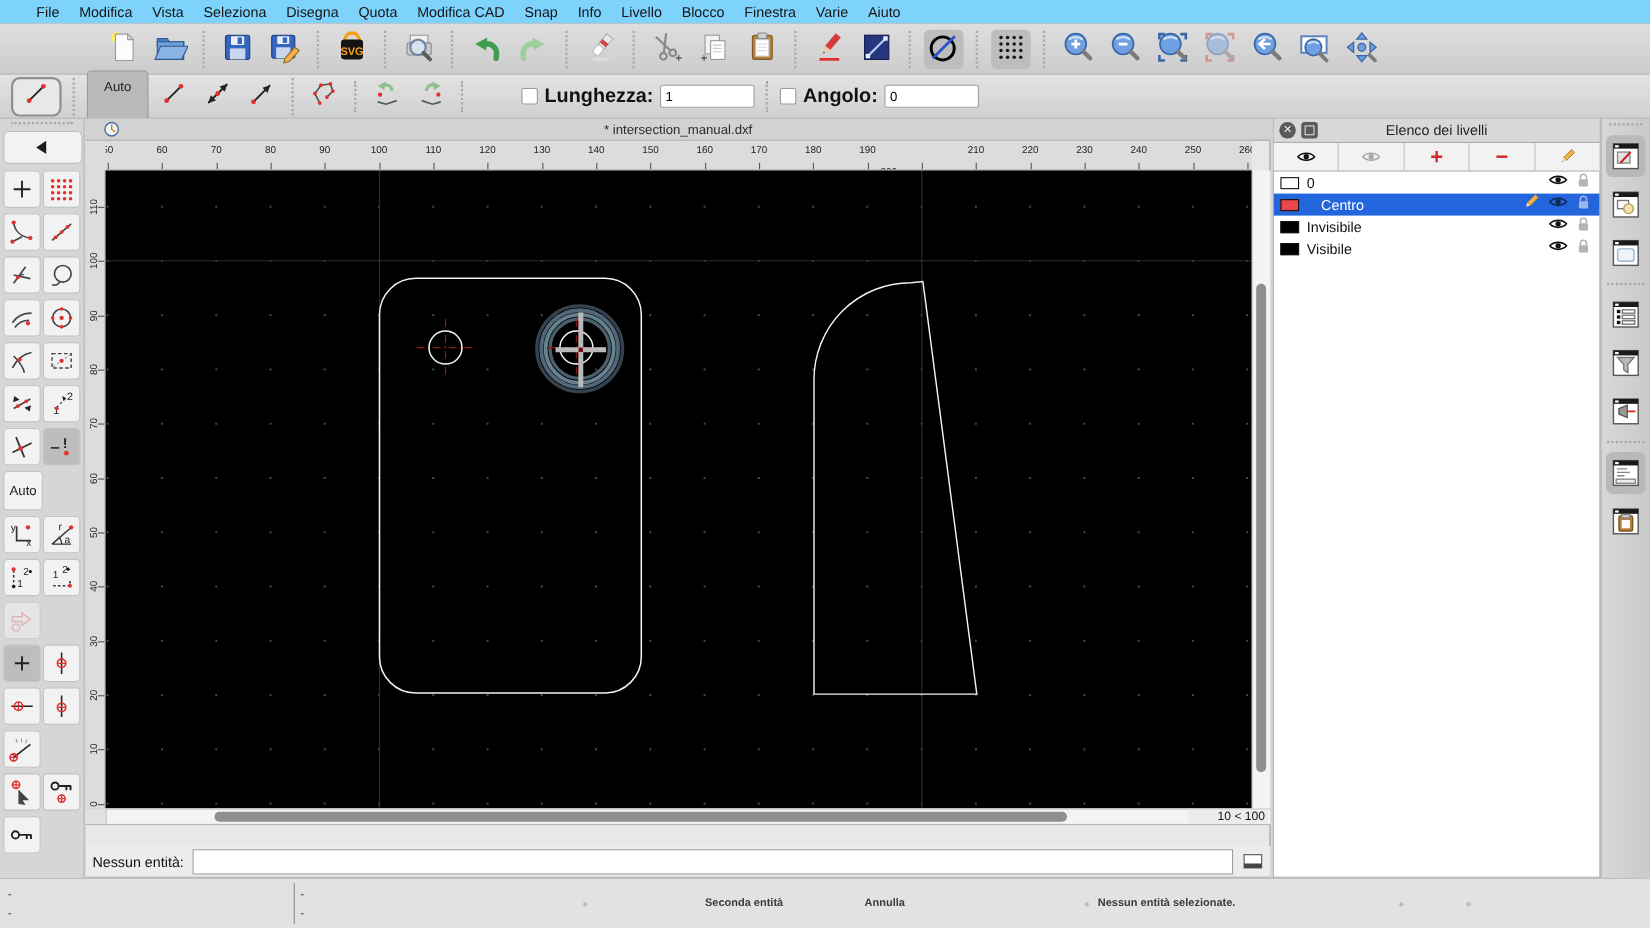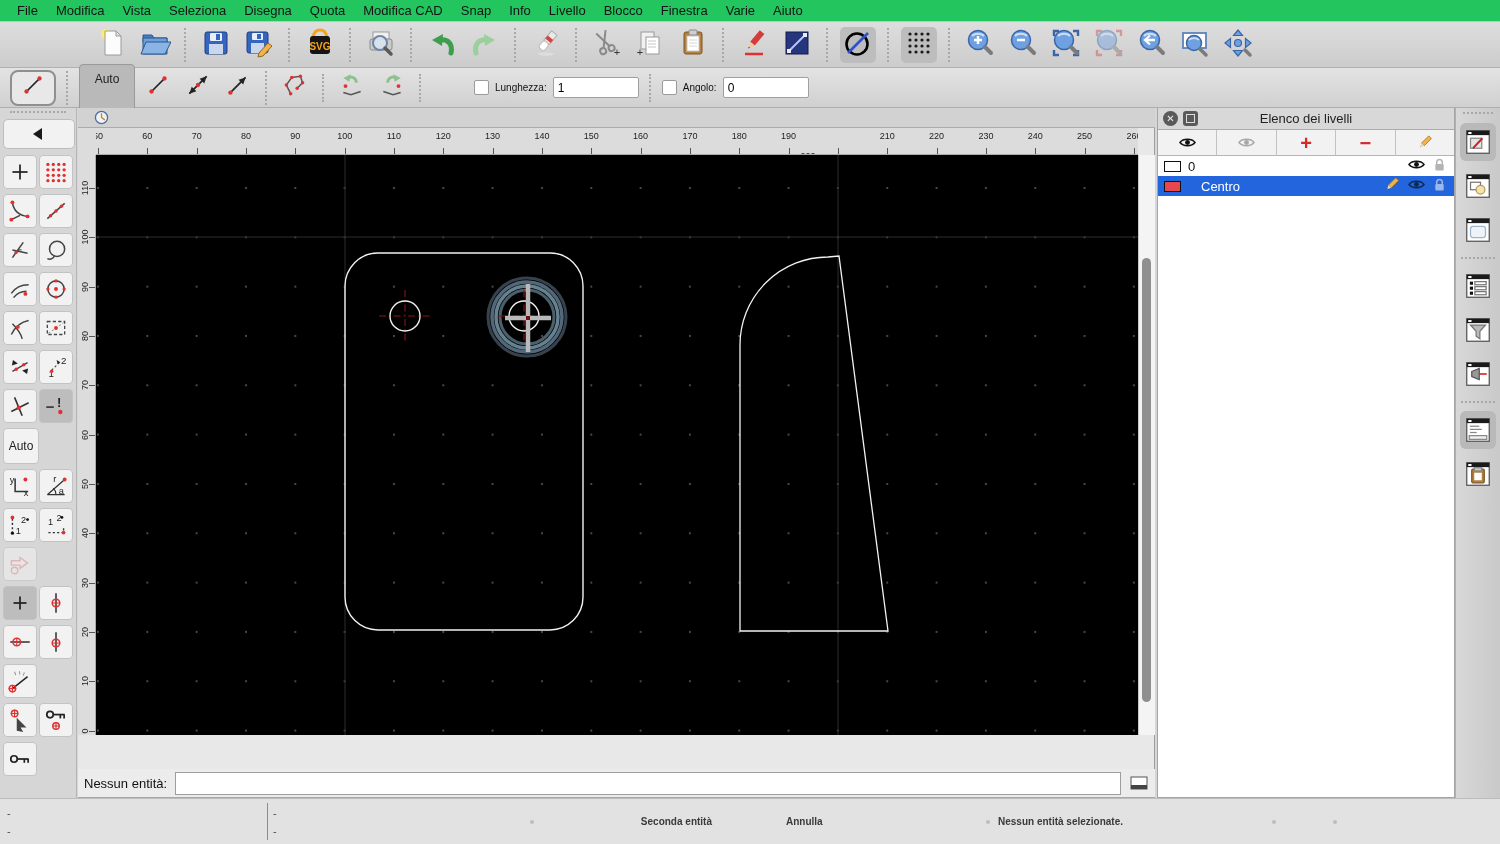--- a/index.html
+++ b/index.html
@@ -1,41 +1,41 @@
 <!DOCTYPE html>
 <html><head>
 <meta charset="utf-8">
 <style>
   html,body{margin:0;padding:0;width:1500px;height:844px;overflow:hidden;
     font-family:"Liberation Sans","DejaVu Sans",sans-serif;background:#d6d6d6;}
   .abs{position:absolute;}
   #app{position:absolute;inset:0;width:1500px;height:844px;}
 
   
-  #menubar{left:0;top:0;width:1500px;height:22px;background:#22c55e;border-bottom:1px solid #c2c2c2;
-    display:flex;align-items:center;padding-left:8px;box-sizing:border-box;}
+  #menubar{left:0;top:0;width:1500px;height:22px;background:#7dd3fc;border-bottom:1px solid #c2c2c2;
+    display:flex;align-items:center;padding-left:24px;box-sizing:border-box;}
   .menu-item{font-size:13px;color:#151515;padding:0 9px;line-height:21px;cursor:default;}
 
   
   #tb1{left:0;top:22px;width:1500px;height:46px;background:linear-gradient(#dedede,#cccccc);
     border-bottom:1px solid #b0b0b0;display:flex;align-items:center;padding-left:94px;box-sizing:border-box;gap:7px;}
   #tb2{left:0;top:68px;width:1500px;height:40px;background:linear-gradient(#e3e3e3,#d0d0d0);
     border-bottom:1px solid #aeaeae;display:flex;align-items:center;padding-left:10px;box-sizing:border-box;gap:6px;}
   .tbtn{width:36px;height:36px;display:flex;align-items:flex-start;justify-content:center;border-radius:5px;flex:0 0 auto;}
   .tbtn.sm{width:34px;height:32px;}
   .tbtn.selected{background:#bdbdbd;}
   .tbtn.disabled{opacity:.45;}
   .tbtn.framed{border:2px solid #8f8f8f;background:#e8e8e8;border-radius:8px;width:42px;}
   .tsep{width:1px;height:34px;border-left:2px dotted #a8a8a8;margin:0 4px;flex:0 0 auto;}
   .tsep.short{height:28px;}
   .autobtn{background:#b9b9b9;border:1px solid #9a9a9a;border-radius:4px;font-size:12px;color:#222;
     padding:7px 10px;flex:0 0 auto;}
   .fieldgrp{display:flex;align-items:center;gap:6px;flex:0 0 auto;}
   .chk{width:13px;height:13px;background:#fff;border:1px solid #9b9b9b;border-radius:2px;flex:0 0 auto;}
-  .flabel{font-size:10px;color:#111;}
+  .flabel{font-size:18px;color:#111;font-weight:bold;}
   .finput{width:76px;height:19px;border:1px solid #a0a0a0;background:#fff;font-size:12px;padding:0 4px;
     font-family:inherit;border-radius:2px;}
 
   
   #snapbar{left:0;top:108px;width:77px;height:690px;background:#d6d6d6;border-right:1px solid #b5b5b5;box-sizing:border-box;}
   #snap-handle{margin:3px auto 2px auto;width:56px;height:3px;border-top:2px dotted #a8a8a8;}
   #snap-back{margin:3px 2px 6px 3px;width:70px;height:28px;background:#f2f2f2;border:1px solid #bdbdbd;border-radius:5px;
     display:flex;align-items:center;justify-content:center;}
   .snaprow{display:flex;gap:2px;padding-left:3px;margin-bottom:5px;}
   .snapbtn{width:34px;height:34px;background:#f2f2f2;border:1px solid #c3c3c3;border-radius:4px;
@@ -701,20 +701,21 @@
   </div>
 
   <div class="abs" id="mdi"></div>
   <div class="abs" id="mdi-title">
     <span id="doc-icon">
       <svg width="15" height="15" viewBox="0 0 16 16">
           <circle cx="8" cy="8" r="6.5" fill="#f2f2f2" stroke="#4a6f9e" stroke-width="1.4"></circle>
           <path d="M8 3.5V8l3.5 2.5" stroke="#c87f2f" stroke-width="1.4" fill="none"></path>
         </svg>
     </span>
+    <span class="ttl">* intersection_manual.dxf</span>
   </div>
   <div class="abs" id="ruler-corner"></div>
   <div class="abs" id="hruler">
       <div class="hlab" style="left: -11px;">50</div>
       <div class="htick" style="left: 2px;"></div>
       <div class="hlab" style="left: 38.33px;">60</div>
       <div class="htick" style="left: 51.33px;"></div>
       <div class="hlab" style="left: 87.66px;">70</div>
       <div class="htick" style="left: 100.66px;"></div>
       <div class="hlab" style="left: 136.99px;">80</div>
@@ -802,20 +803,25 @@
         <path d="M 644 476 L 644 190 A 88 88 0 0 1 732 102 L 743 101 L 792 476 Z" fill="none" stroke="#f2f2f2" stroke-width="1.3"></path>
         <line x1="409" y1="163" x2="455" y2="163" stroke="#b9b9b9" stroke-width="4.5"></line>
         <line x1="432" y1="129" x2="432" y2="197" stroke="#b9b9b9" stroke-width="4.5"></line>
         <rect x="430" y="161" width="4" height="4" fill="#6e0f0f"></rect>
       </svg>
   </div>
 
   <div class="abs" id="vscroll">
     <div id="vthumb"></div>
   </div>
+  <div class="abs" id="hscroll">
+    <div id="hs-stub"></div>
+    <div id="hthumb"></div>
+    <div id="zoomratio">10 &lt; 100</div>
+  </div>
 
   <div class="abs" id="cmd-row">
     <span class="plabel">Nessun entità:</span>
     <input id="cmd-input" value="" style="">
     <span id="kbd-btn">
       <svg width="18" height="14" viewBox="0 0 18 14">
           <rect x="1" y="1" width="16" height="12" fill="#fff" stroke="#555"></rect>
           <rect x="1" y="9" width="16" height="4" fill="#444"></rect>
         </svg>
     </span>
@@ -885,20 +891,48 @@
             <span><svg width="19" height="15" viewBox="0 0 20 16">
                 <path d="M2 8c3.5-4.5 12.5-4.5 16 0c-3.5 4.5-12.5 4.5-16 0z" fill="none" stroke="#0e2a52" stroke-width="1.6"></path>
                 <circle cx="10" cy="8" r="2.6" fill="#0e2a52"></circle>
               </svg></span>
             <span><svg width="13" height="15" viewBox="0 0 14 16">
                 <path d="M4 7.5V5.5a3 3 0 016 0v2" fill="none" stroke="#9db8e8" stroke-width="1.6"></path>
                 <rect x="2.5" y="7.5" width="9" height="7" rx="1.2" fill="#9db8e8"></rect>
               </svg></span>
           </div>
         </div>
+        <div class="lrow">
+          <div class="swatch" style="background: rgb(0, 0, 0);"></div>
+          <div class="lname">Invisibile</div>
+          <div class="ricons">
+            <span><svg width="19" height="15" viewBox="0 0 20 16">
+                <path d="M2 8c3.5-4.5 12.5-4.5 16 0c-3.5 4.5-12.5 4.5-16 0z" fill="none" stroke="#111" stroke-width="1.6"></path>
+                <circle cx="10" cy="8" r="2.6" fill="#111"></circle>
+              </svg></span>
+            <span><svg width="13" height="15" viewBox="0 0 14 16">
+                <path d="M4 7.5V5.5a3 3 0 016 0v2" fill="none" stroke="#b4b4b4" stroke-width="1.6"></path>
+                <rect x="2.5" y="7.5" width="9" height="7" rx="1.2" fill="#b4b4b4"></rect>
+              </svg></span>
+          </div>
+        </div>
+        <div class="lrow">
+          <div class="swatch" style="background: rgb(0, 0, 0);"></div>
+          <div class="lname">Visibile</div>
+          <div class="ricons">
+            <span><svg width="19" height="15" viewBox="0 0 20 16">
+                <path d="M2 8c3.5-4.5 12.5-4.5 16 0c-3.5 4.5-12.5 4.5-16 0z" fill="none" stroke="#111" stroke-width="1.6"></path>
+                <circle cx="10" cy="8" r="2.6" fill="#111"></circle>
+              </svg></span>
+            <span><svg width="13" height="15" viewBox="0 0 14 16">
+                <path d="M4 7.5V5.5a3 3 0 016 0v2" fill="none" stroke="#b4b4b4" stroke-width="1.6"></path>
+                <rect x="2.5" y="7.5" width="9" height="7" rx="1.2" fill="#b4b4b4"></rect>
+              </svg></span>
+          </div>
+        </div>
       </div>
   </div>
 
   <div class="abs" id="dockstrip">
     <div id="dock-handle"></div>
     <div id="dock-btns">
         <div class="dockbtn selected">
           <svg width="30" height="30" viewBox="0 0 24 24">
             <rect x="3" y="3" width="18" height="18" fill="#fff" stroke="#555"></rect>
             <rect x="3" y="3" width="18" height="3.5" fill="#1a1a1a"></rect>

